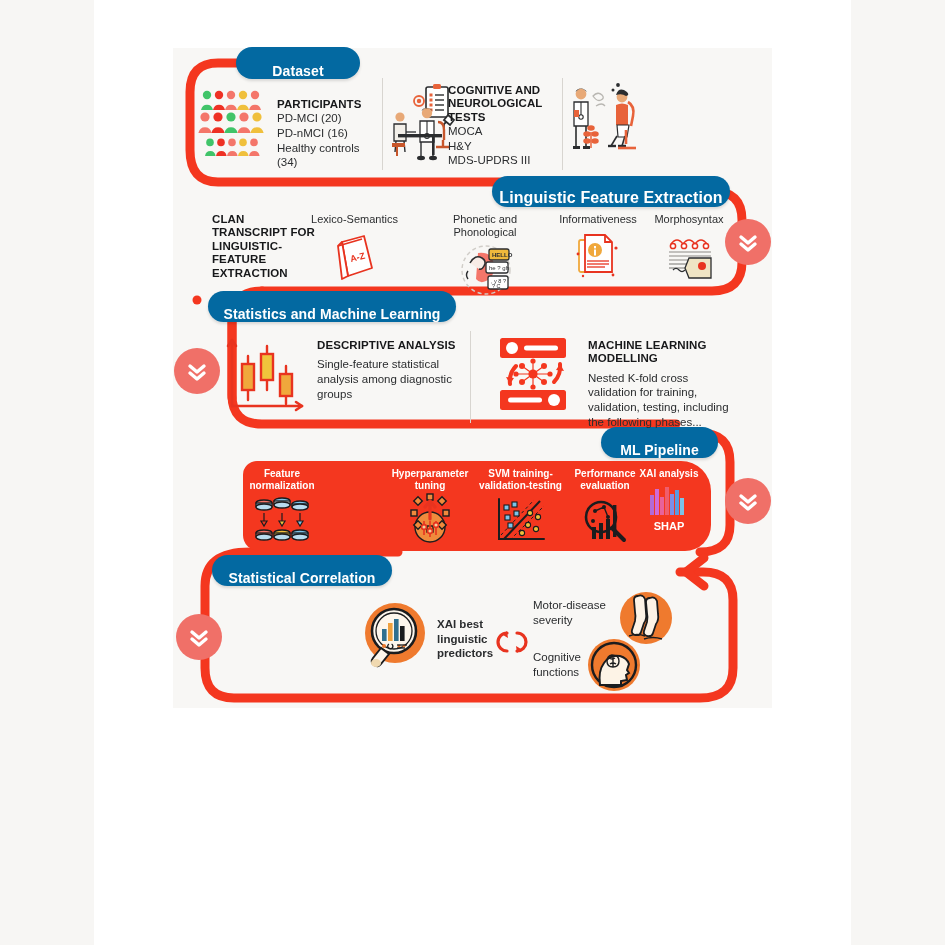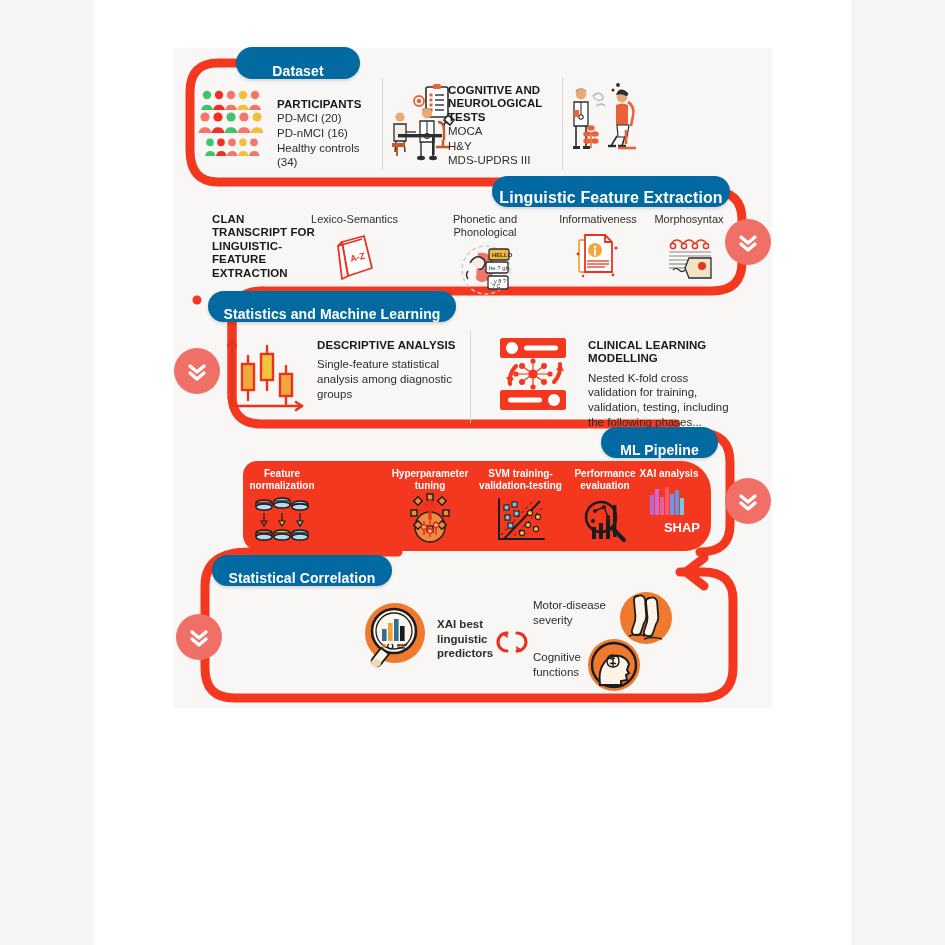--- a/index.html
+++ b/index.html
@@ -27,21 +27,21 @@
   .h-title{font-weight:bold;font-size:11.5px;line-height:13.4px;color:#17181a;letter-spacing:.1px;}
   .b-text{font-size:11.5px;line-height:14.6px;color:#2b2d2f;}
   .cap{font-size:11px;line-height:13px;color:#2b2d2f;text-align:center;}
   .divider{position:absolute;width:1px;background:#d8d5d0;}
 
   
   #mlband{position:absolute;left:243px;top:461px;width:468px;height:90px;background:#f4371f;border-radius:14px 30px 26px 16px;}
   .mlcol{position:absolute;top:0;text-align:center;color:#fff;}
   .mlcol .lbl{font-size:10px;line-height:12.2px;font-weight:bold;}
   .mlcol .ico{margin-top:5px;display:flex;justify-content:center;}
-  .mlcol .sub{font-size:13px;font-weight:bold;margin-top:1px;text-align:right;}
+  .mlcol .sub{font-size:11px;font-weight:bold;margin-top:1px;}
 
   .ico-wrap{position:absolute;}
   svg{overflow:visible;}
 </style>
 </head>
 <body>
 
 <div id="stage">
   <div id="side-l"></div>
   <div id="side-r"></div>
@@ -475,21 +475,21 @@
       <g fill="none" stroke="#f4371f" stroke-width="4" stroke-linecap="round">
         <path d="M16,48 a22,22 0 0 1 6,-18"></path>
         <path d="M66,28 a22,22 0 0 1 -6,18"></path>
       </g>
       <path d="M16,48 l-4,-7 l8,1z" fill="#f4371f"></path>
       <path d="M66,28 l4,7 l-8,-1z" fill="#f4371f"></path>
     </svg>
   </div>
 
   <div class="blk" style="left:588px;top:339px;width:145px;">
-    <div class="h-title">CLINICAL LEARNING MODELLING</div>
+    <div class="h-title">MACHINE LEARNING MODELLING</div>
     <div class="b-text" style="margin-top:5px;">Nested K-fold cross validation for training, validation, testing, including the following phases...</div>
   </div>
 
   <div id="mlband"></div>
 
   <div class="mlcol" style="left:244px;top:468px;width:76px;">
     <div class="lbl">Feature normalization</div>
     <div class="ico">
       <svg width="56" height="48" viewBox="0 0 56 48">
         <g stroke="#1b1c1e" stroke-width="1.3">

